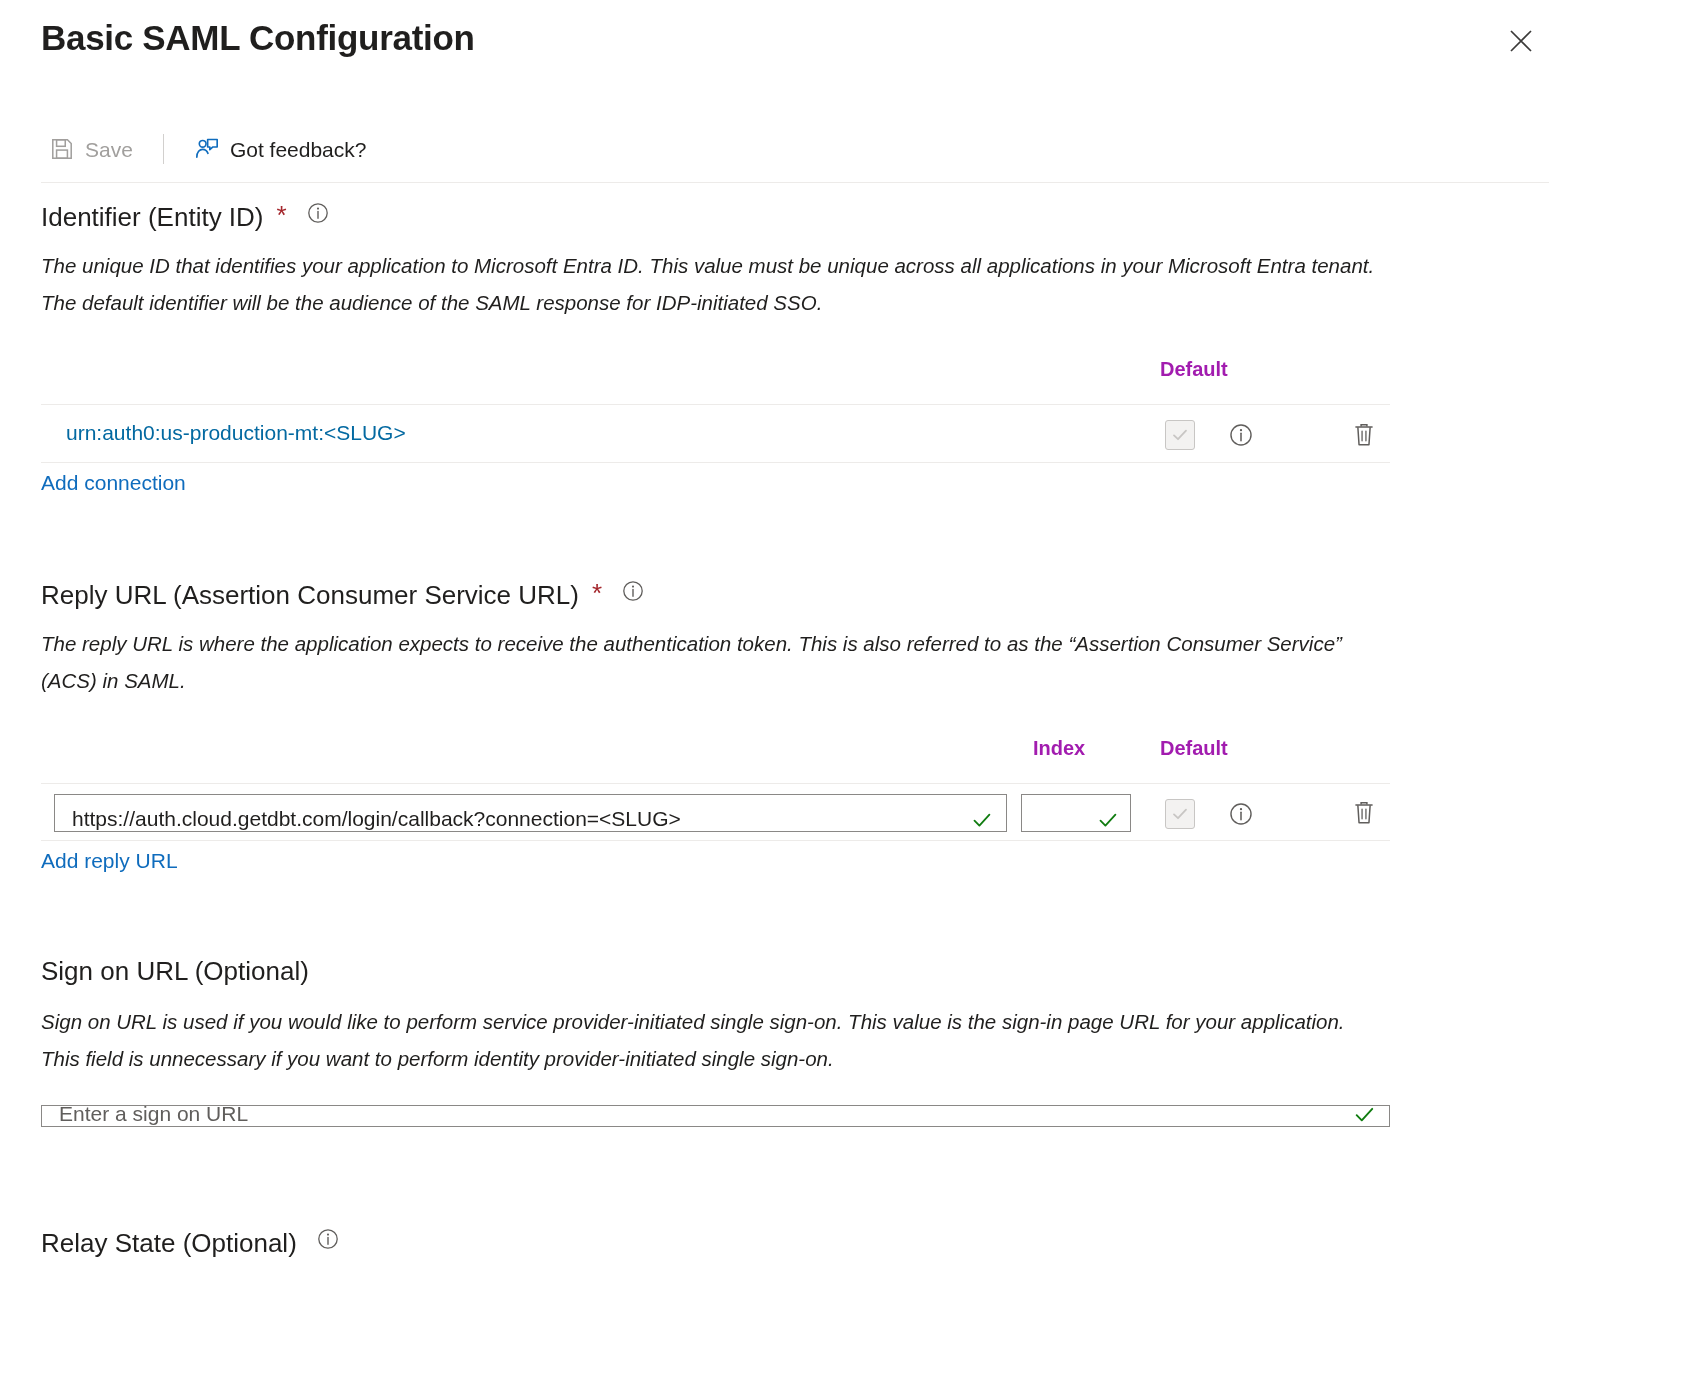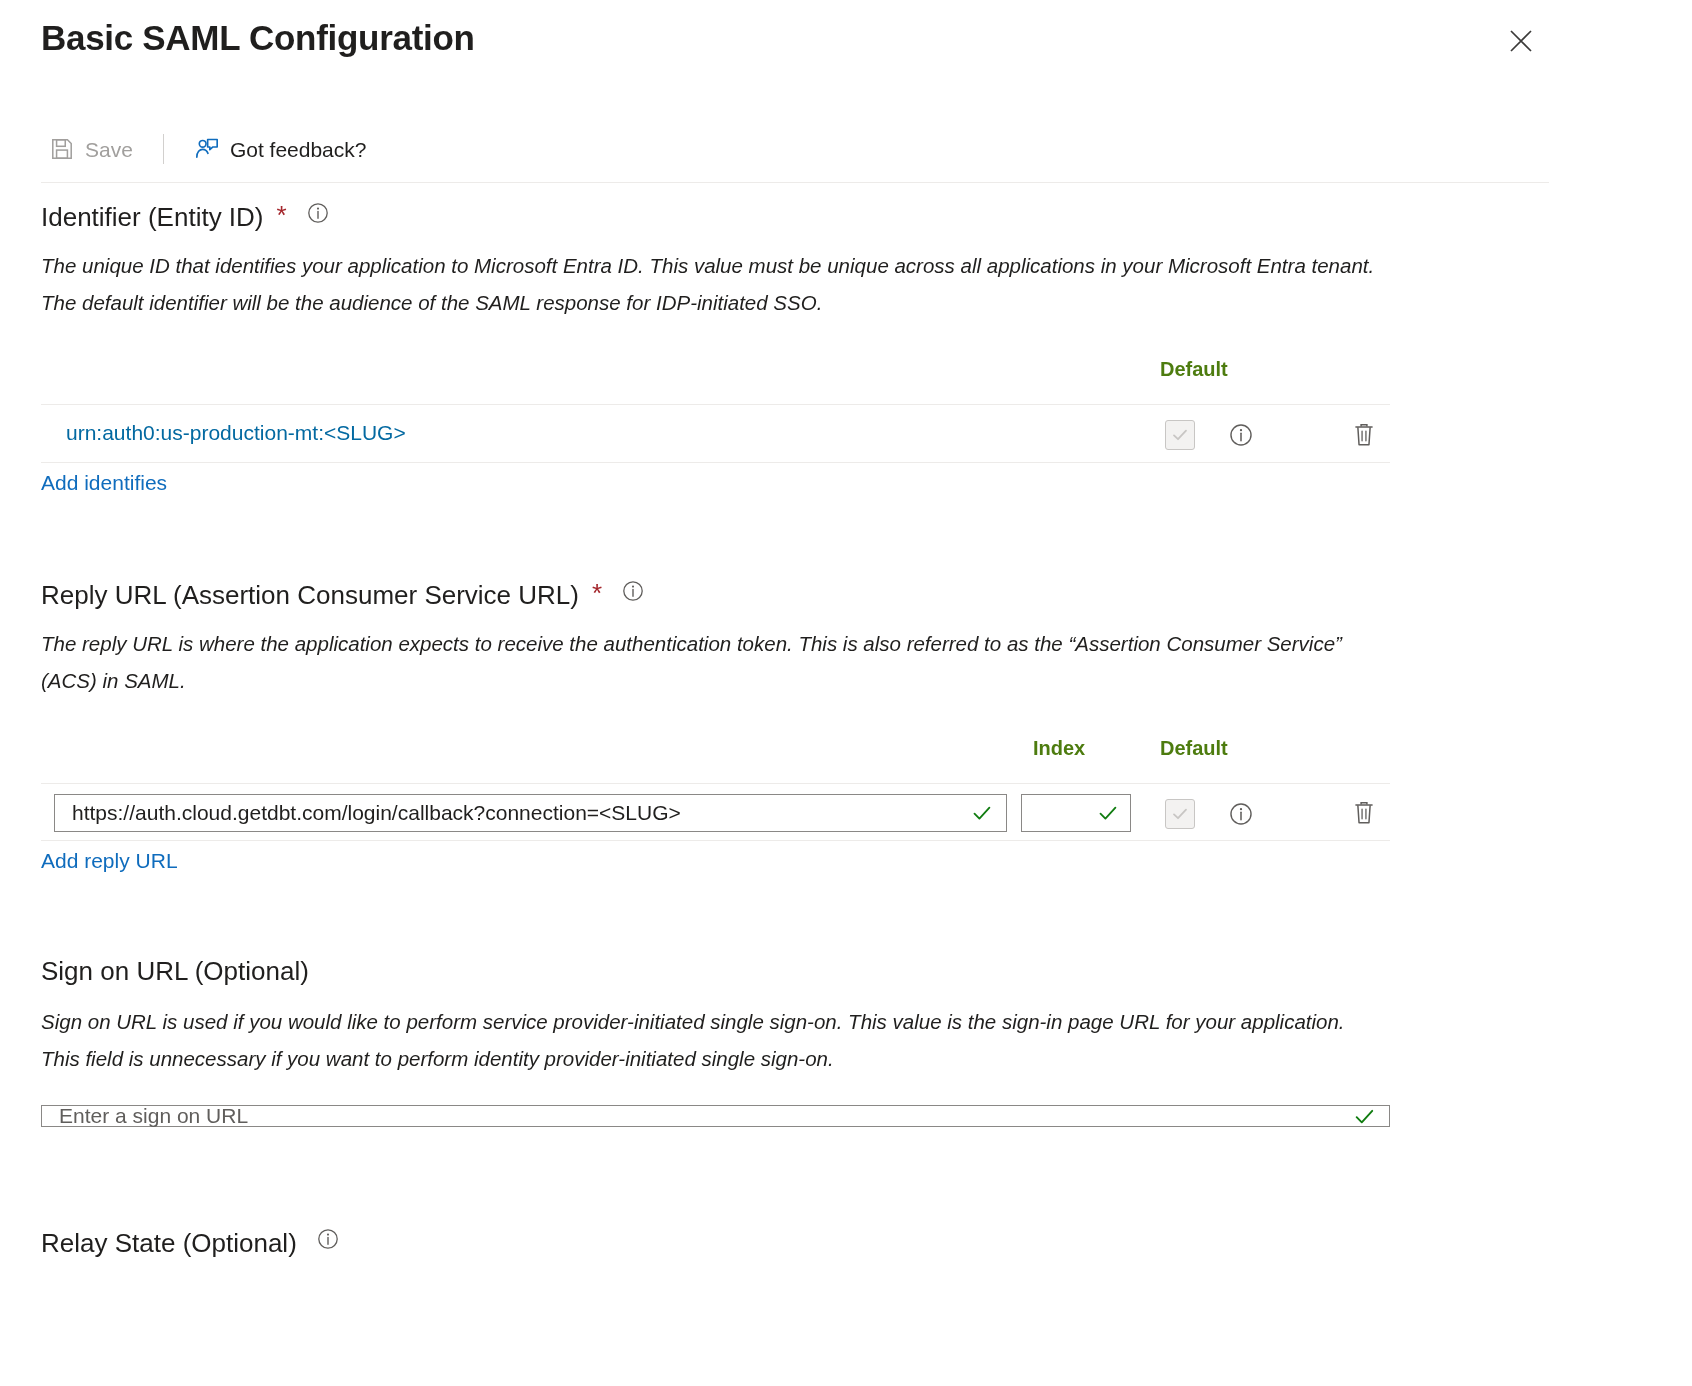--- a/index.html
+++ b/index.html
@@ -86,21 +86,21 @@
   .info-icon svg { display:block; }
 
   .section-desc {
     position: absolute;
     font-style: italic; font-size: 20.5px; line-height: 37px;
     color: #201f1e; width: 1340px;
   }
 
   
   .col-head {
-    position: absolute; font-size: 20px; font-weight: bold; color: #4d7c0f;
+    position: absolute; font-size: 20px; font-weight: bold; color: #a21caf;
     white-space: nowrap;
   }
   .table-rule {
     position: absolute; height: 1px; background: #edebe9;
   }
 
   .row-value {
     position: absolute; font-size: 21px; color: #0369a1; white-space: nowrap;
   }
 
@@ -118,21 +118,21 @@
   }
 
   .link {
     position: absolute; font-size: 21px; color: #0f6cbd; cursor: pointer;
     white-space: nowrap;
   }
 
   
   .tbox {
     position: absolute; border: 1px solid #8a8886; background:#fff;
-    display:flex; align-items:center;
+    display:flex; align-items:flex-end;
   }
   .tbox .tval {
     flex: 1 1 auto; font-size: 21px; color: #201f1e;
     padding-left: 17px; white-space: nowrap; overflow: hidden;
   }
   .tbox .tval.placeholder { color: #605e5c; }
   .tbox .tick { flex: 0 0 auto; padding-right: 13px; display:flex; }
 
   .tbox.index .tval { padding-left: 10px; }
   .tbox.index .tick { padding-right: 11px; }
@@ -225,21 +225,21 @@
       <svg width="26" height="28" viewBox="0 0 24 26" aria-hidden="true">
         <path d="M4.5 5.5 H19.5" stroke="#605e5c" stroke-width="1.4" stroke-linecap="round"></path>
         <path d="M9.3 5.2 V3.4 H14.7 V5.2" fill="none" stroke="#605e5c" stroke-width="1.4"></path>
         <path d="M6.3 5.8 L7.4 22 H16.6 L17.7 5.8" fill="none" stroke="#605e5c" stroke-width="1.4" stroke-linejoin="round"></path>
         <path d="M10.2 9.4 V18.4 M13.8 9.4 V18.4" stroke="#605e5c" stroke-width="1.2" stroke-linecap="round"></path>
       </svg>
     </button>
 
     <div class="table-rule" style="left:41px; top:462px; width:1349px;"></div>
 
-    <div class="link" style="left:41px; top:471px;">Add identifies</div>
+    <div class="link" style="left:41px; top:471px;">Add connection</div>
 
     <div class="section-label" style="left:41px; top:580px;">
       <span class="lbl">Reply URL (Assertion Consumer Service URL)</span>
       <span class="req-star">*</span>
       <span class="info-icon">
         <svg width="22" height="22" viewBox="0 0 22 22" aria-hidden="true">
           <circle cx="11" cy="11" r="9.2" fill="none" stroke="#605e5c" stroke-width="1.3"></circle>
           <circle cx="11" cy="6.6" r="1.05" fill="#605e5c"></circle>
           <path d="M11 9.4 V16.2" stroke="#605e5c" stroke-width="1.4" stroke-linecap="round"></path>
         </svg>

